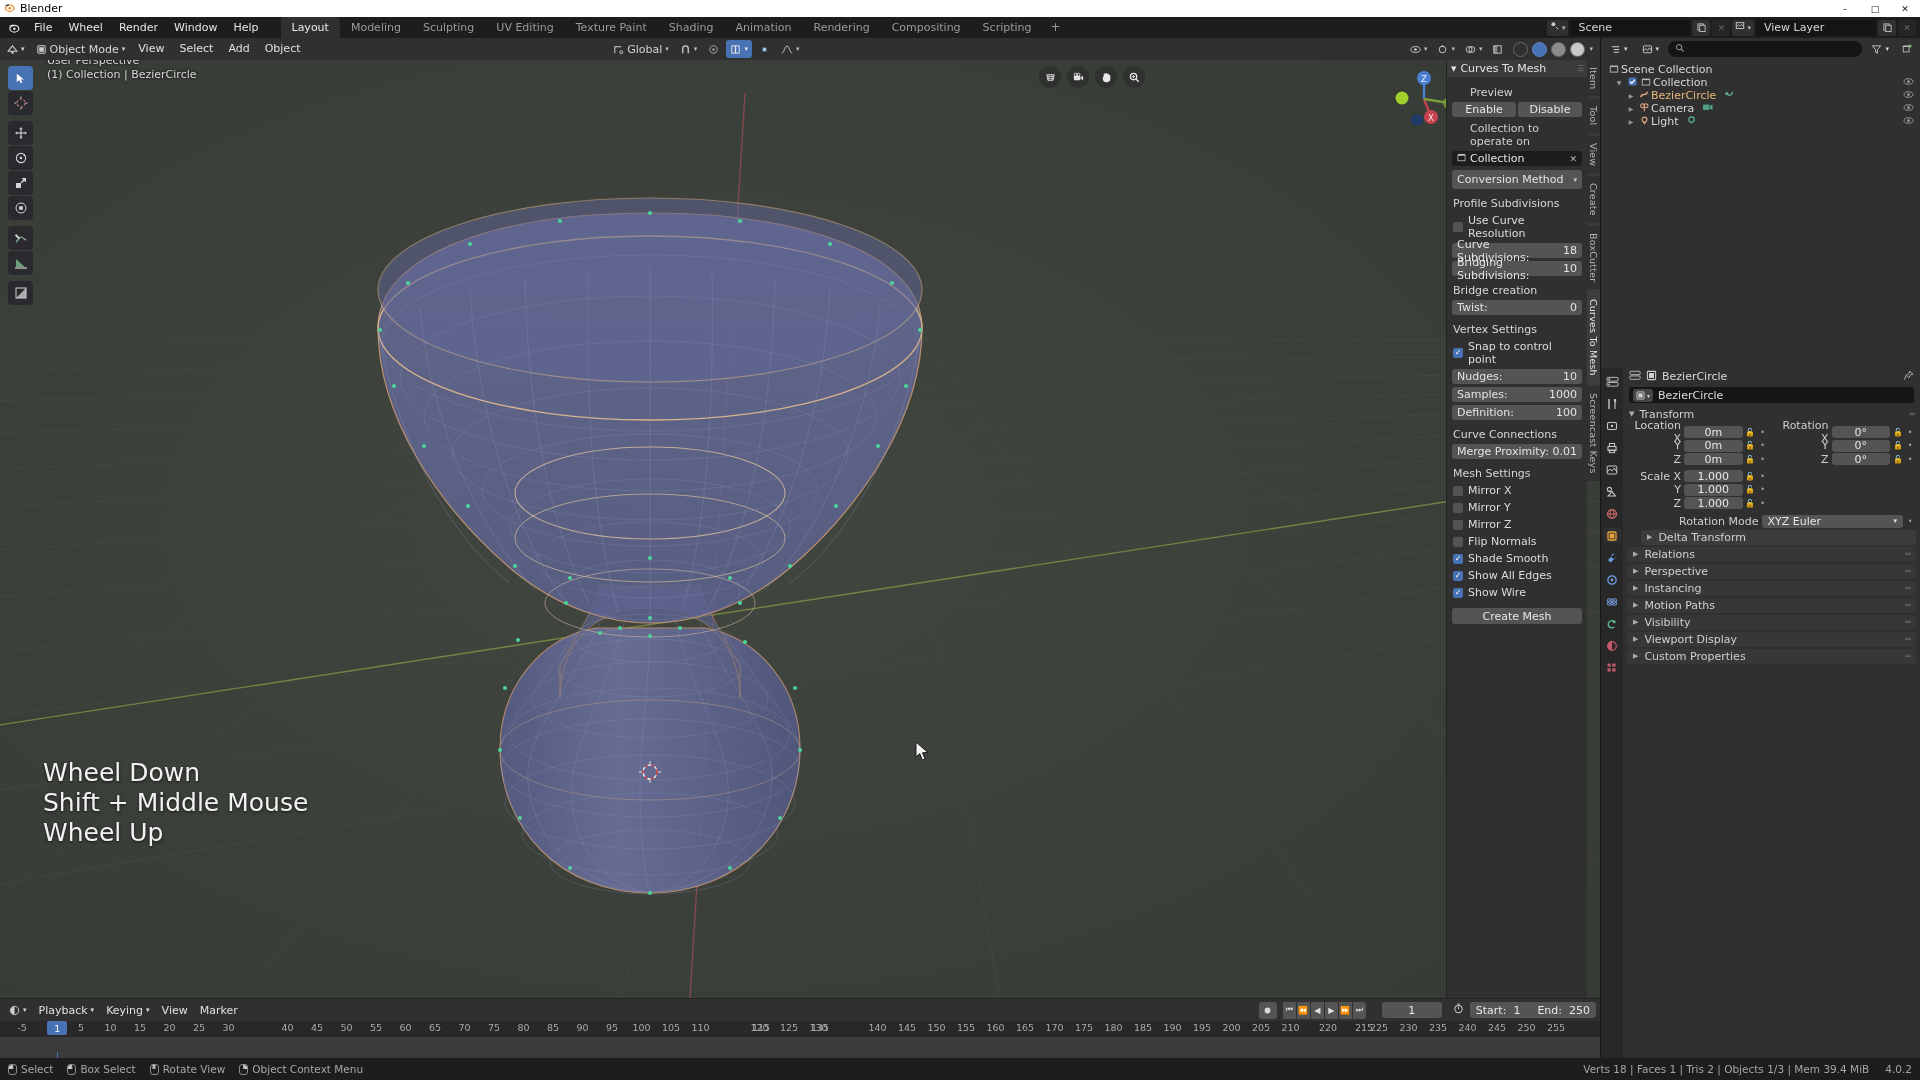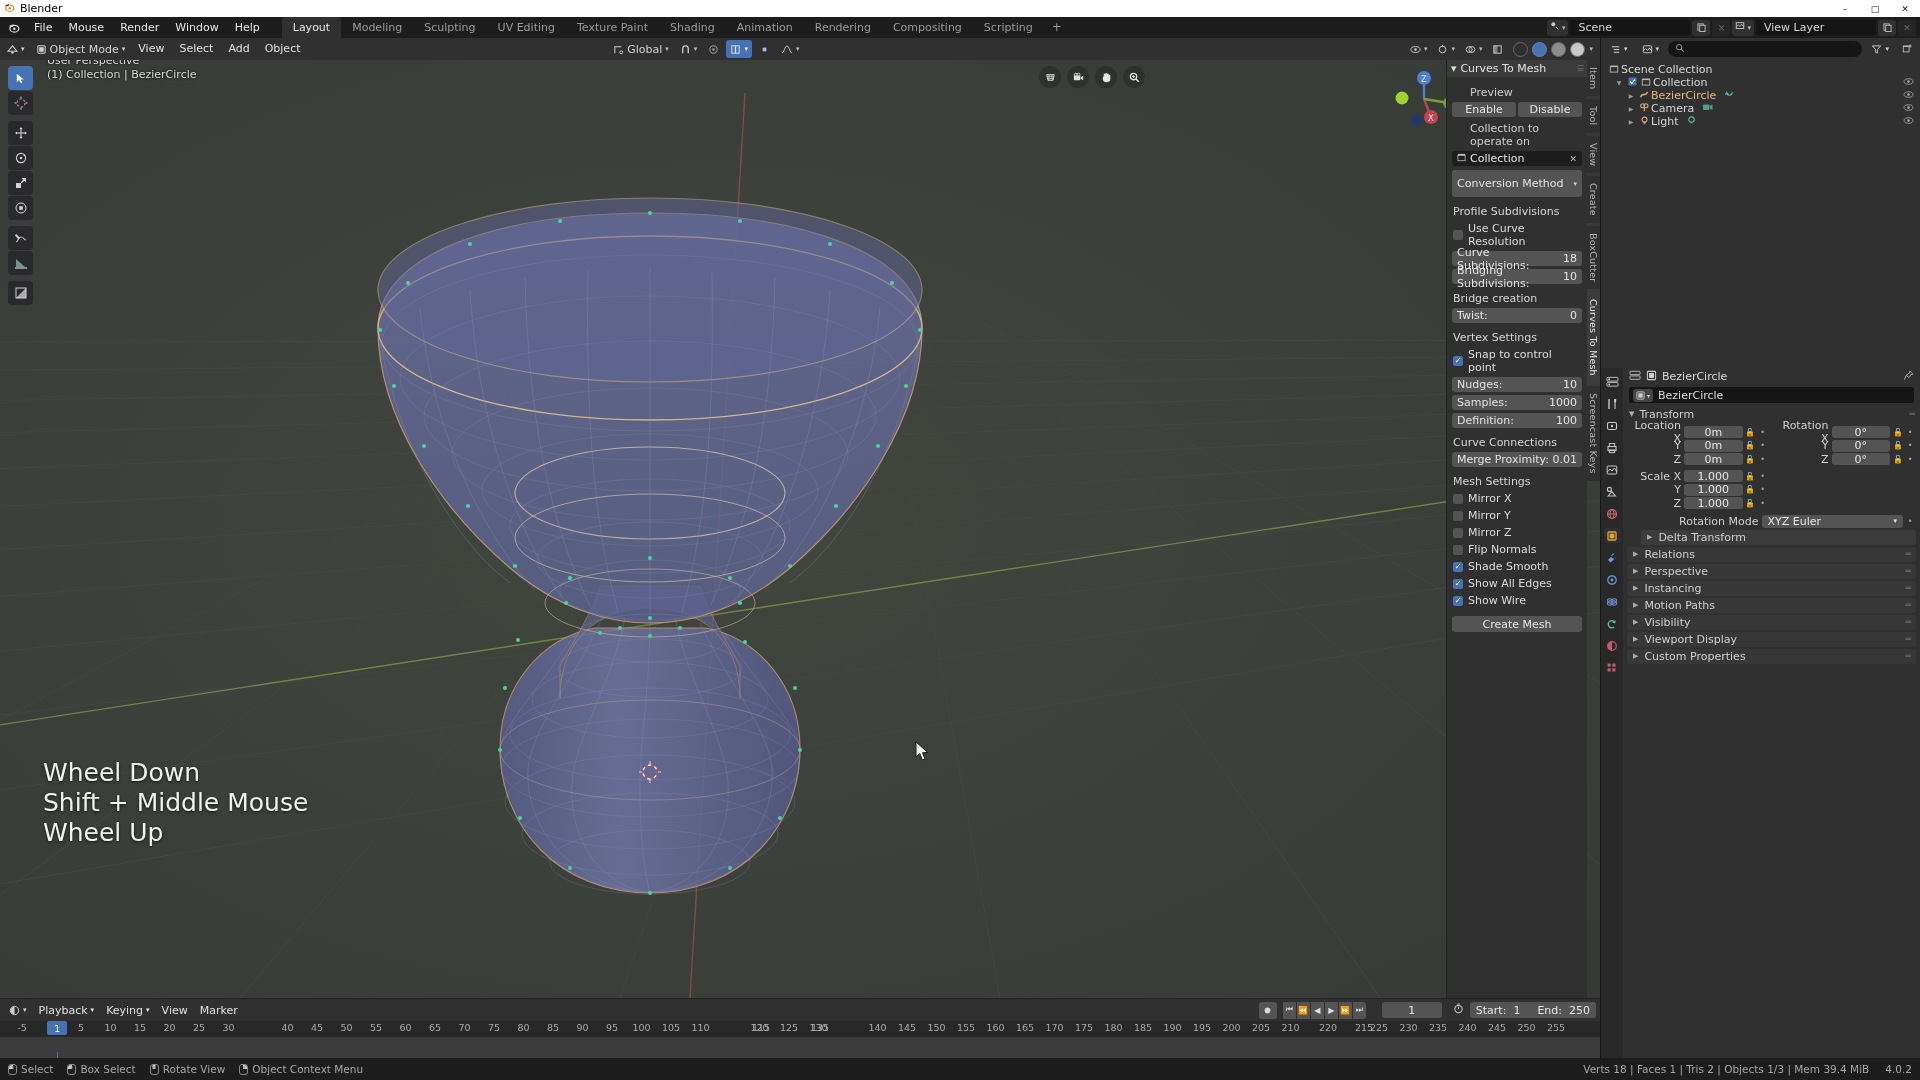--- a/index.html
+++ b/index.html
@@ -125,21 +125,21 @@
   .np-label { font-size:11px; color:#cfcfcf; margin:5px 0 3px 18px; }
   .np-sec   { font-size:11px; color:#d6d6d6; margin:8px 0 3px 1px; }
   .btnrow { display:flex; gap:2px; }
   .nbtn { flex:1; height:15px; background:#545454; border-radius:3px; font-size:11px;
           color:#e6e6e6; display:flex; align-items:center; justify-content:center; }
   .nfield { height:15px; background:#545454; border-radius:3px; display:flex;
             align-items:center; padding:0 5px; font-size:11px; color:#e3e3e3; margin-top:3px; }
   .nfield .v { margin-left:auto; }
   .nfield.dark { background:#1d1d1d; }
   .nfield.num { background:#545454; }
-  .ndd { height:27px; background:#545454; border-radius:3px; display:flex; align-items:center;
+  .ndd { height:19px; background:#545454; border-radius:3px; display:flex; align-items:center;
          padding:0 5px; font-size:11px; color:#e3e3e3; margin-top:4px; }
   .ndd .caret { margin-left:auto; font-size:7px; color:#cfcfcf;}
   .chkrow { display:flex; align-items:center; gap:5px; margin-top:4px; font-size:11px;
             color:#dcdcdc; padding-left:1px;}
   .chk { width:10px; height:10px; border-radius:2px; background:#545454; flex:0 0 auto;
          display:flex; align-items:center; justify-content:center; }
   .chk.on { background:#4772b3; }
   .chk.on:after { content:"✓"; font-size:8px; color:#fff; line-height:1; }
   .createbtn { margin-top:9px; height:16px; background:#545454; border-radius:3px;
                display:flex; align-items:center; justify-content:center;
@@ -275,21 +275,21 @@
 
   <div class="topbar">
     <div class="blender-logo">
       <svg width="13" height="13" viewBox="0 0 16 16">
           <ellipse cx="9" cy="9.5" rx="5.5" ry="4.2" fill="none" stroke="#e2e2e2" stroke-width="1.5"></ellipse>
           <circle cx="9" cy="9.5" r="1.5" fill="#e2e2e2"></circle>
           <path d="M2 6 L8 4 L7 7 Z" fill="#e2e2e2"></path>
         </svg>
     </div>
     <div class="menu-item">File</div>
-    <div class="menu-item">Mouse</div>
+    <div class="menu-item">Wheel</div>
     <div class="menu-item">Render</div>
     <div class="menu-item">Window</div>
     <div class="menu-item">Help</div>
 
     <div class="ws-tabs">
       <div class="ws-tab active">Layout</div>
       <div class="ws-tab">Modeling</div>
       <div class="ws-tab">Sculpting</div>
       <div class="ws-tab">UV Editing</div>
       <div class="ws-tab">Texture Paint</div>

